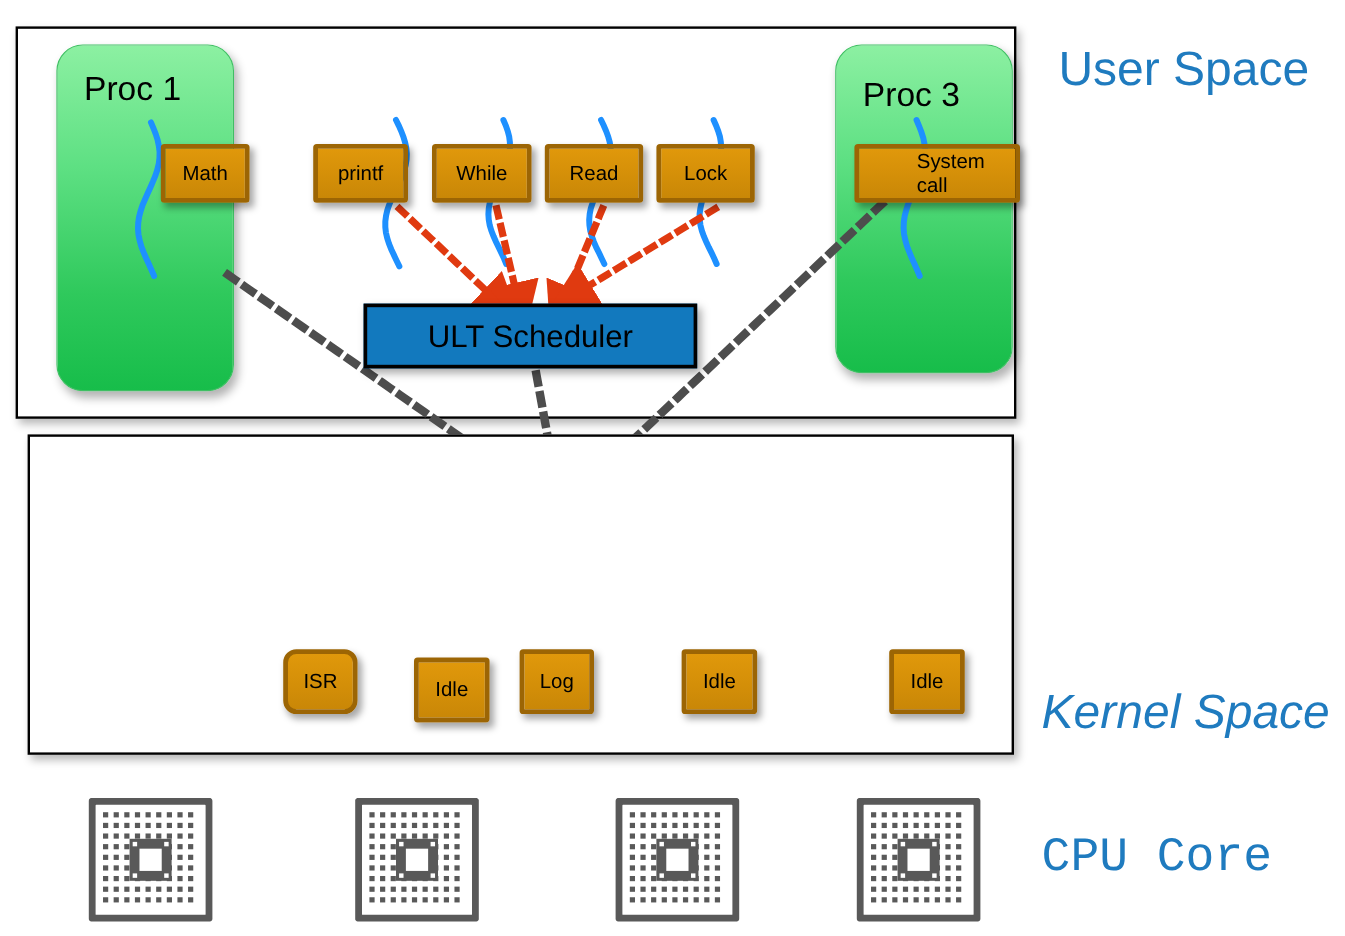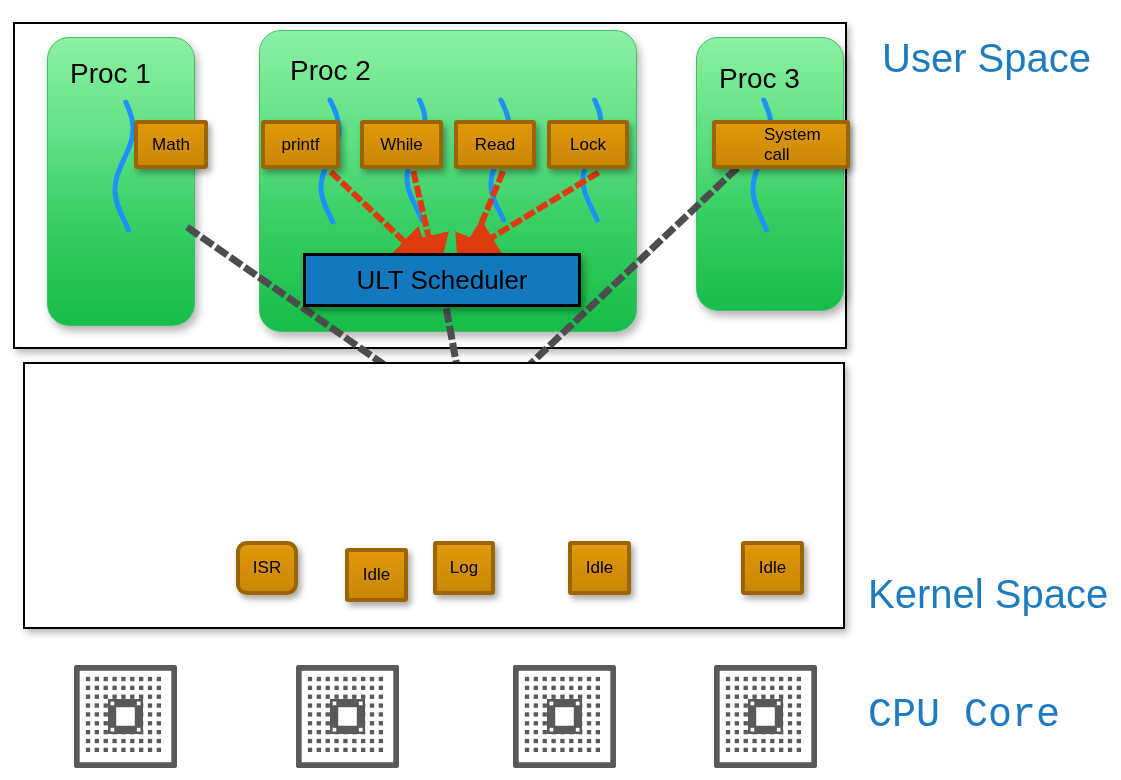--- a/index.html
+++ b/index.html
@@ -103,43 +103,40 @@
   }
 
   
   .space-label {
     position: absolute;
     color: #1F7BBF;
     font-size: 40px;
     white-space: nowrap;
   }
   #lbl-user   { left: 882px; top: 36px; }
-  #lbl-kernel { left: 868px; top: 572px; }
+  #lbl-kernel { left: 868px; top: 572px; font-style: italic; }
   #lbl-cpu    { left: 868px; top: 693px; font-family: Liberation Mono, monospace; }
 
   
   .chip {
     position: absolute;
     width: 103px; height: 103px;
   }
 </style>
 </head>
 <body>
 
 <div id="stage">
 
   <div class="frame" id="user-frame"></div>
 
   <div class="proc" id="proc1">
     <div class="proc-title">Proc 1</div>
   </div>
 
-  <div class="proc" id="proc2">
-    <div class="proc-title">Proc 2</div>
-  </div>
 
   <div class="proc" id="proc3">
     <div class="proc-title">Proc 3</div>
   </div>
 
   <svg id="wires" viewBox="0 0 1121 780">
     <defs>
       <marker id="arw-red" markerWidth="7" markerHeight="7" refX="1.2" refY="3.5" orient="auto">
         <path d="M0,0 L7,3.5 L0,7 z" fill="#E03A10"></path>
       </marker>

